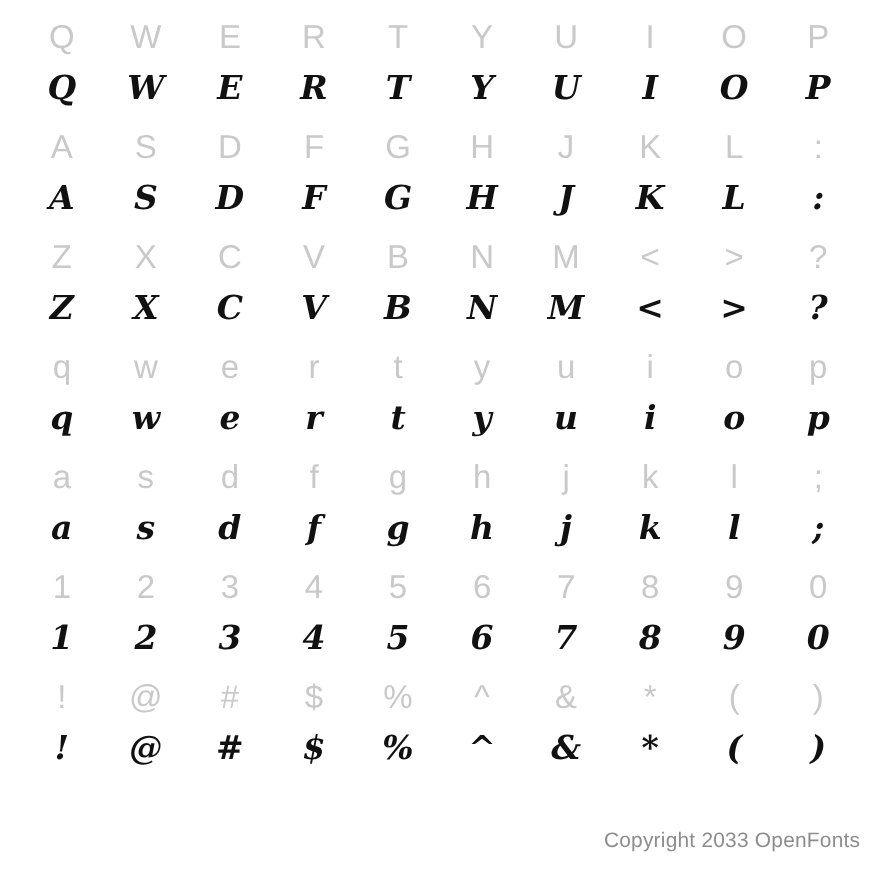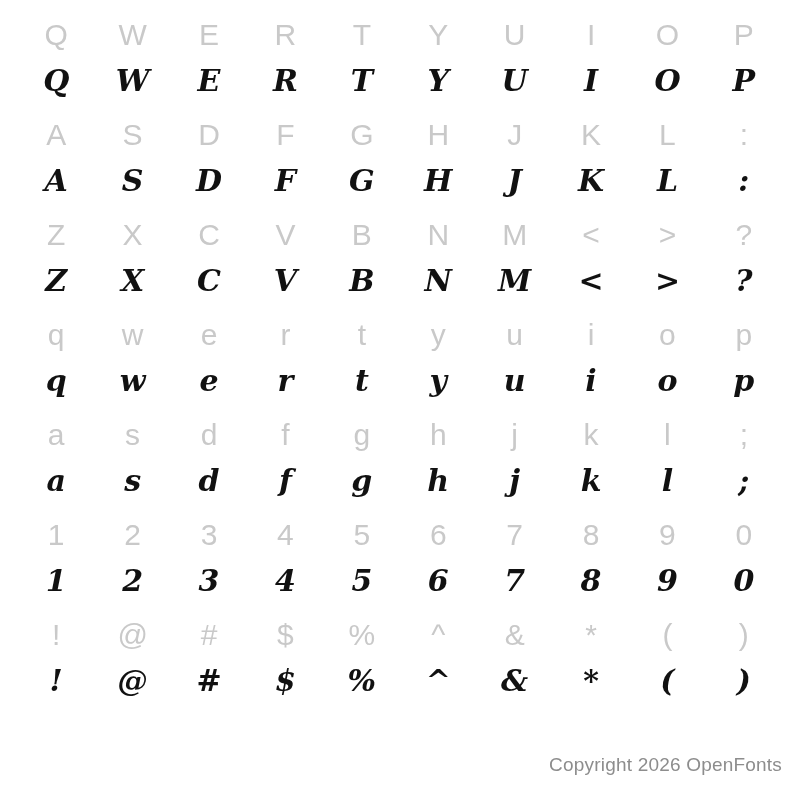--- a/index.html
+++ b/index.html
@@ -261,13 +261,13 @@
       <div class="cell">^</div>
       <div class="cell">&amp;</div>
       <div class="cell">*</div>
       <div class="cell">(</div>
       <div class="cell">)</div>
     </div>
   </div>
 
 </div>
 
-<div id="copyright">Copyright 2026 OpenFonts</div>
+<div id="copyright">Copyright 2033 OpenFonts</div>
 
 </body></html>

